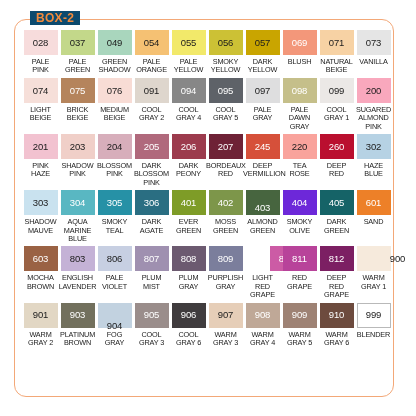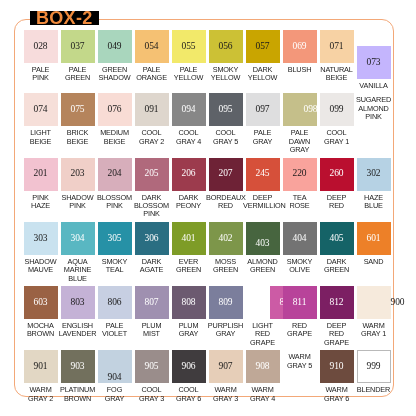--- a/index.html
+++ b/index.html
@@ -22,24 +22,24 @@
     height: 378px;
     border: 1.6px solid #f3a878;
     border-radius: 12px;
     box-sizing: border-box;
   }
 
   #box-title {
     position: absolute;
     left: 30px;
     top: 11px;
-    background: #000000;
+    background: #0c4a6e;
     padding: 0 6px;
     color: #f08a3c;
-    font-size: 18px;
+    font-size: 12px;
     font-weight: bold;
     letter-spacing: 0.3px;
     line-height: 14px;
   }
 
   #grid {
     position: absolute;
     left: 22px;
     top: 30px;
     width: 372px;
@@ -56,26 +56,25 @@
   .cell {
     width: 37px;
     margin-right: 0px;
     display: flex;
     flex-direction: column;
     align-items: center;
   }
 
   .chip {
     width: 34px;
-    height: 33px;
+    height: 25px;
     display: flex;
     align-items: center;
     justify-content: center;
     box-sizing: border-box;
-    font-family: Liberation Serif, serif;
   }
 
   .chip.blender {
     border: 1px solid #b9b9b9;
   }
 
   .code {
     font-size: 9.5px;
     line-height: 9.5px;
     font-weight: normal;
@@ -157,21 +156,21 @@
         <div class="name">BLUSH</div>
       </div>
       <div class="cell">
         <div class="chip" style="background: rgb(247, 210, 164);">
           <span class="code" style="color: rgb(27, 27, 27);">071</span>
         </div>
         <div class="name">NATURAL
 BEIGE</div>
       </div>
       <div class="cell">
-        <div class="chip" style="background: #c4b5fd; margin-top: 16px;">
+        <div class="chip" style="background: #e5e5e5;">
           <span class="code" style="color: rgb(27, 27, 27);">073</span>
         </div>
         <div class="name">VANILLA</div>
       </div>
     </div>
     <div class="row">
       <div class="cell">
         <div class="chip" style="background: rgb(246, 223, 217);">
           <span class="code" style="color: rgb(27, 27, 27);">074</span>
         </div>
@@ -215,34 +214,37 @@
       </div>
       <div class="cell">
         <div class="chip" style="background: rgb(222, 222, 223);">
           <span class="code" style="color: rgb(27, 27, 27);">097</span>
         </div>
         <div class="name">PALE
 GRAY</div>
       </div>
       <div class="cell">
         <div class="chip" style="background: rgb(197, 191, 138);">
-          <span class="code" style="color: rgb(255, 255, 255); padding-left: 22px;">098</span>
+          <span class="code" style="color: rgb(255, 255, 255);">098</span>
         </div>
         <div class="name">PALE
 DAWN
 GRAY</div>
       </div>
       <div class="cell">
         <div class="chip" style="background: rgb(235, 232, 230);">
           <span class="code" style="color: rgb(27, 27, 27);">099</span>
         </div>
         <div class="name">COOL
 GRAY 1</div>
       </div>
       <div class="cell">
+        <div class="chip" style="background: rgb(249, 168, 189);">
+          <span class="code" style="color: rgb(27, 27, 27);">200</span>
+        </div>
         <div class="name">SUGARED
 ALMOND
 PINK</div>
       </div>
     </div>
     <div class="row">
       <div class="cell">
         <div class="chip" style="background: rgb(242, 194, 208);">
           <span class="code" style="color: rgb(27, 27, 27);">201</span>
         </div>
@@ -359,21 +361,21 @@
 GREEN</div>
       </div>
       <div class="cell">
         <div class="chip" style="background: rgb(71, 101, 63);">
           <span class="code" style="color: rgb(255, 255, 255); margin-top: 10px;">403</span>
         </div>
         <div class="name">ALMOND
 GREEN</div>
       </div>
       <div class="cell">
-        <div class="chip" style="background: #737373;">
+        <div class="chip" style="background: #6d28d9;">
           <span class="code" style="color: rgb(255, 255, 255);">404</span>
         </div>
         <div class="name">SMOKY
 OLIVE</div>
       </div>
       <div class="cell">
         <div class="chip" style="background: rgb(21, 99, 103);">
           <span class="code" style="color: rgb(255, 255, 255);">405</span>
         </div>
         <div class="name">DARK
@@ -504,20 +506,23 @@
 GRAY 3</div>
       </div>
       <div class="cell">
         <div class="chip" style="background: rgb(191, 168, 151);">
           <span class="code" style="color: rgb(255, 255, 255);">908</span>
         </div>
         <div class="name">WARM
 GRAY 4</div>
       </div>
       <div class="cell">
+        <div class="chip" style="background: rgb(158, 130, 116);">
+          <span class="code" style="color: rgb(255, 255, 255);">909</span>
+        </div>
         <div class="name">WARM
 GRAY 5</div>
       </div>
       <div class="cell">
         <div class="chip" style="background: rgb(109, 75, 62);">
           <span class="code" style="color: rgb(255, 255, 255);">910</span>
         </div>
         <div class="name">WARM
 GRAY 6</div>
       </div>

